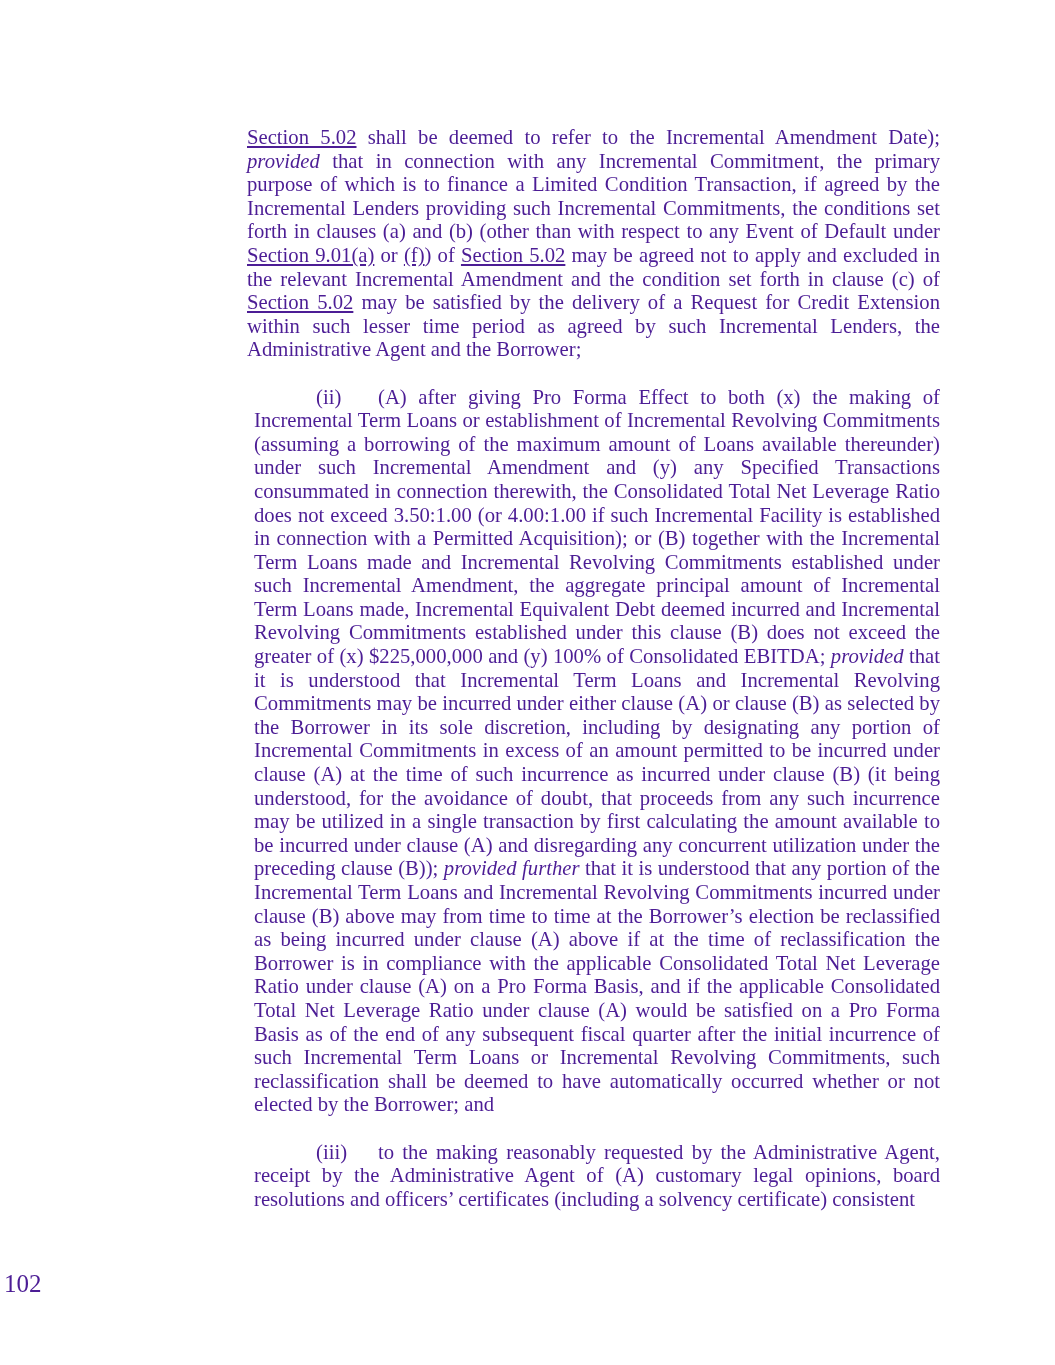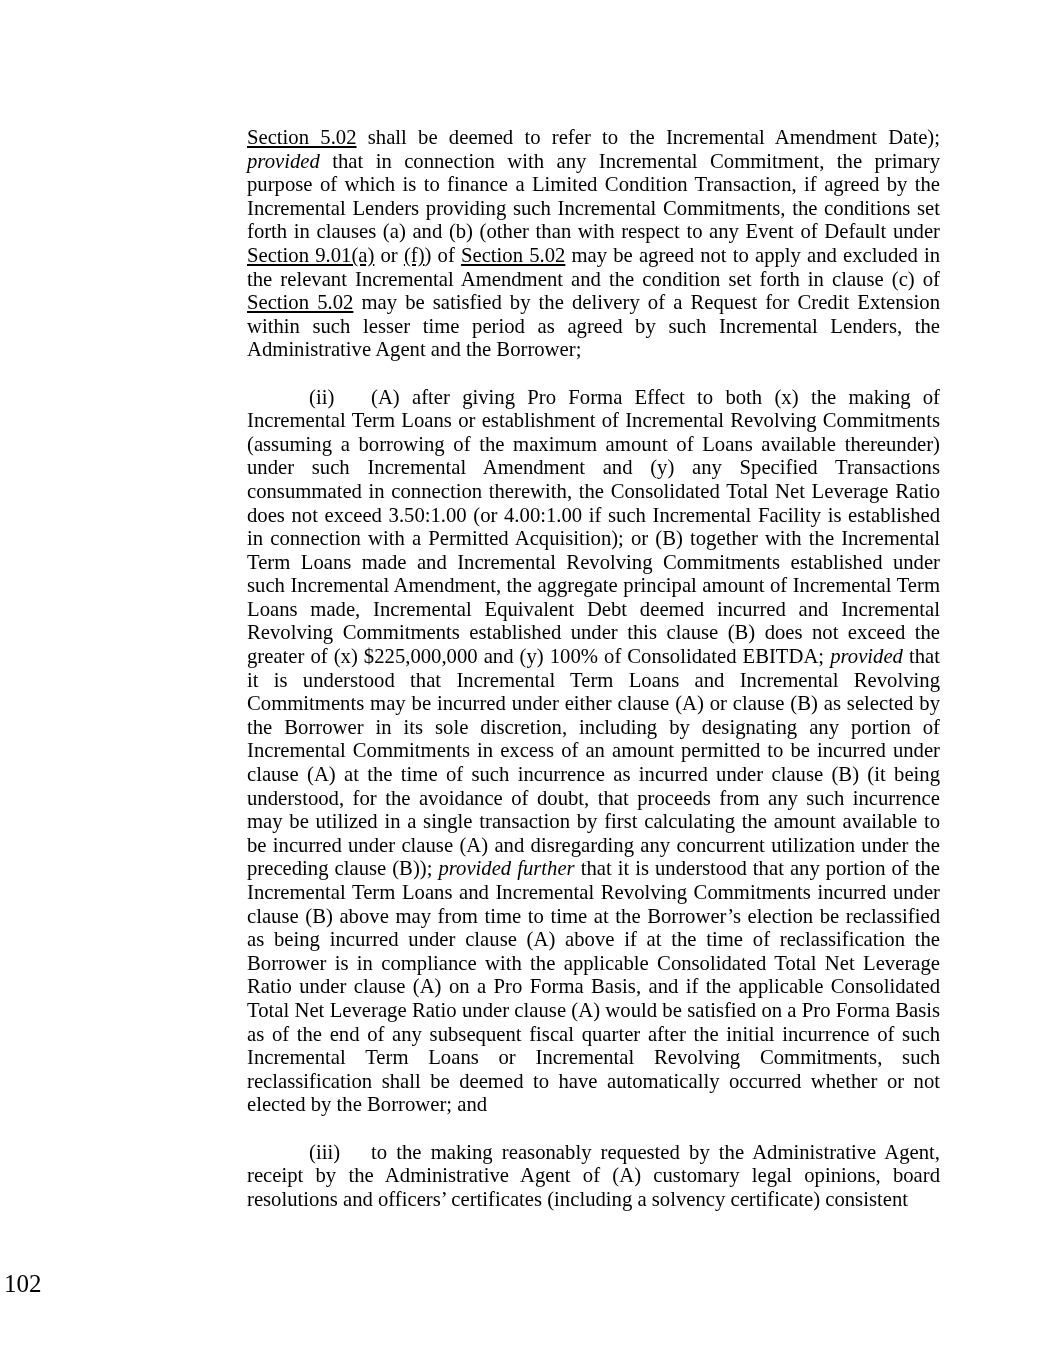--- a/index.html
+++ b/index.html
@@ -5,21 +5,21 @@
   html, body {
     margin: 0;
     padding: 0;
     background: #ffffff;
   }
   .page {
     position: relative;
     width: 1055px;
     height: 1365px;
     background: #ffffff;
-    color: #000000;
+    color: #4c1d95;
     font-family: "Liberation Serif", "DejaVu Serif", serif;
     overflow: hidden;
   }
   .body-text {
     position: absolute;
     left: 247px;
     top: 126px;
     width: 693px;
     font-size: 20.7px;
     line-height: 23.6px;
@@ -27,20 +27,21 @@
   }
   .para {
     margin: 0 0 23.6px 0;
     padding: 0;
   }
   .para:last-child {
     margin-bottom: 0;
   }
   .para-ind {
     text-indent: 62px;
+    margin-left: 7px;
   }
   .clause-label {
     display: inline-block;
     width: 62px;
     text-indent: 0;
   }
   .u { text-decoration: underline; }
   .i { font-style: italic; }
   .page-footer {
     position: absolute;

